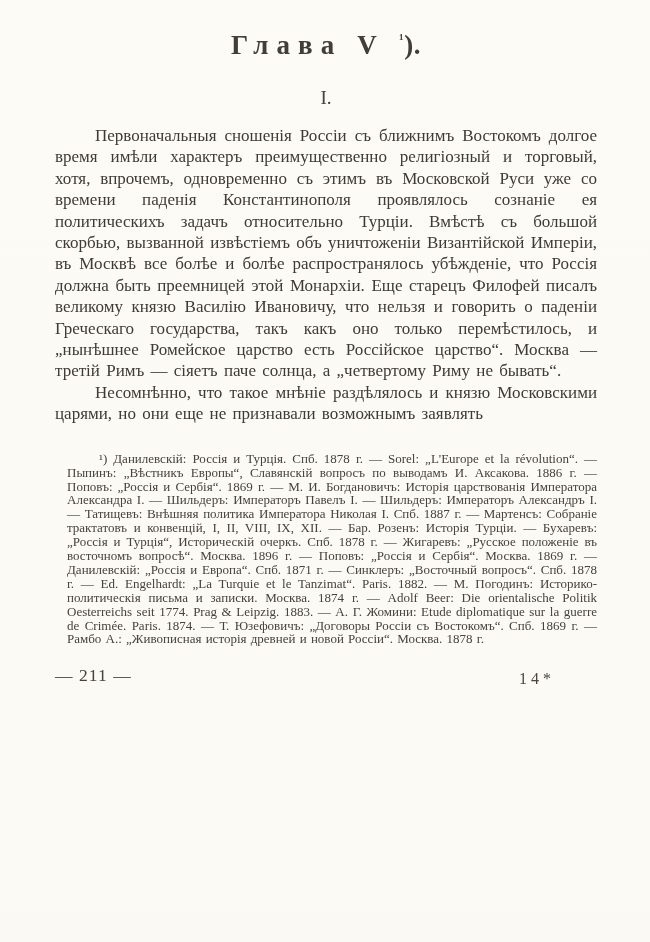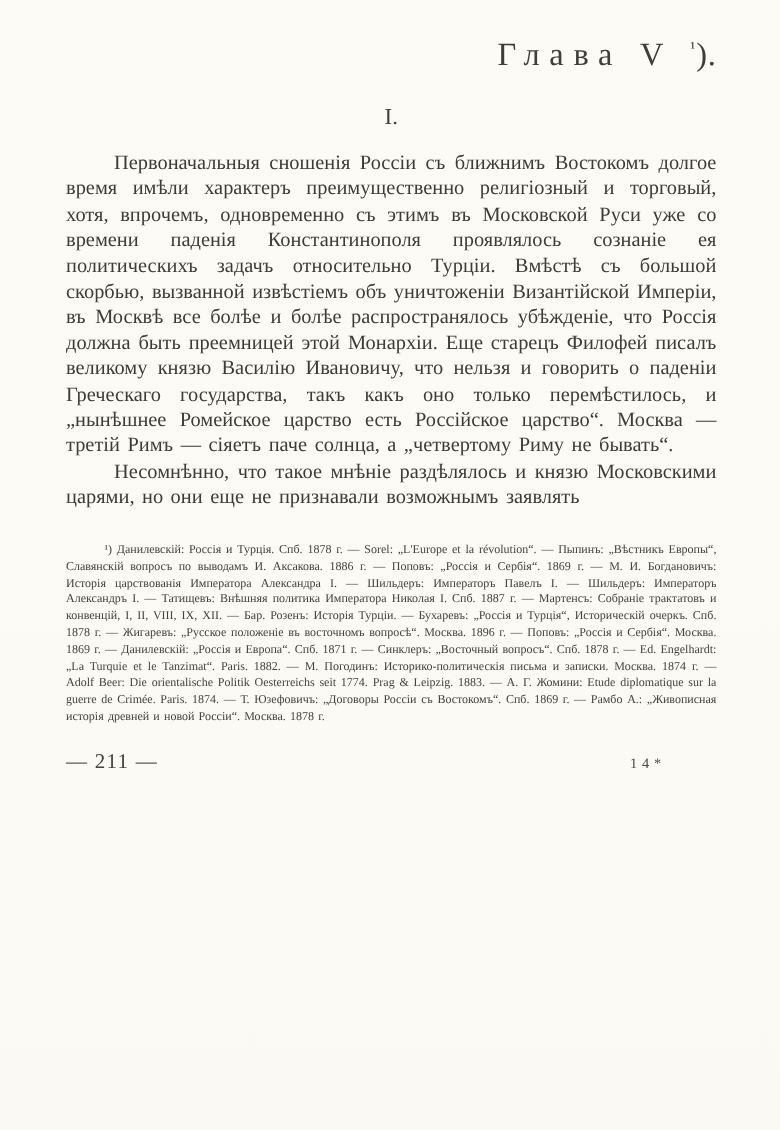--- a/index.html
+++ b/index.html
@@ -17,23 +17,23 @@
     box-sizing: border-box;
     width: 650px;
     height: 942px;
     background: linear-gradient(180deg, #fcfbf6 0%, #fbfaf5 60%, #faf9f3 100%);
     color: #3e3a35;
     font-family: "Liberation Serif", "DejaVu Serif", serif;
     padding: 24px 53px 0 55px;
   }
   .chapter-title {
     margin: 6px 0 0 0;
-    text-align: right;
+    text-align: center;
     font-size: 27px;
-    font-weight: 400;
+    font-weight: 700;
     letter-spacing: 0.30em;
     color: #413d38;
   }
   .chapter-title sup {
     font-size: 14px;
     letter-spacing: 0.05em;
     vertical-align: super;
   }
   .chapter-title .tail {
     letter-spacing: 0.02em;
@@ -49,44 +49,45 @@
     margin: 0;
     font-size: 17px;
     line-height: 21.4px;
     text-align: justify;
     text-indent: 40px;
     word-spacing: 2px;
     color: #3e3a35;
   }
   .footnote {
     margin-top: 27px;
-    font-size: 10px;
+    font-size: 13px;
     line-height: 13.9px;
     text-align: justify;
     text-indent: 32px;
     word-spacing: 1px;
     color: #46423c;
+    margin-left: 12px;
   }
   .footer {
     position: relative;
     margin-top: 19px;
     height: 30px;
   }
   .page-number {
     display: block;
     text-align: left;
     font-size: 17.5px;
     letter-spacing: 0.06em;
     color: #44403a;
   }
   .signature-mark {
     position: absolute;
     right: 42px;
     top: 5px;
-    font-size: 12px;
+    font-size: 16px;
     letter-spacing: 4px;
     color: #4a463f;
   }
 </style>
 </head>
 <body>
 
 <div class="page">
 
   <h1 class="chapter-title"><span>Глава V</span> <sup>¹</sup><span class="tail">).</span></h1>

